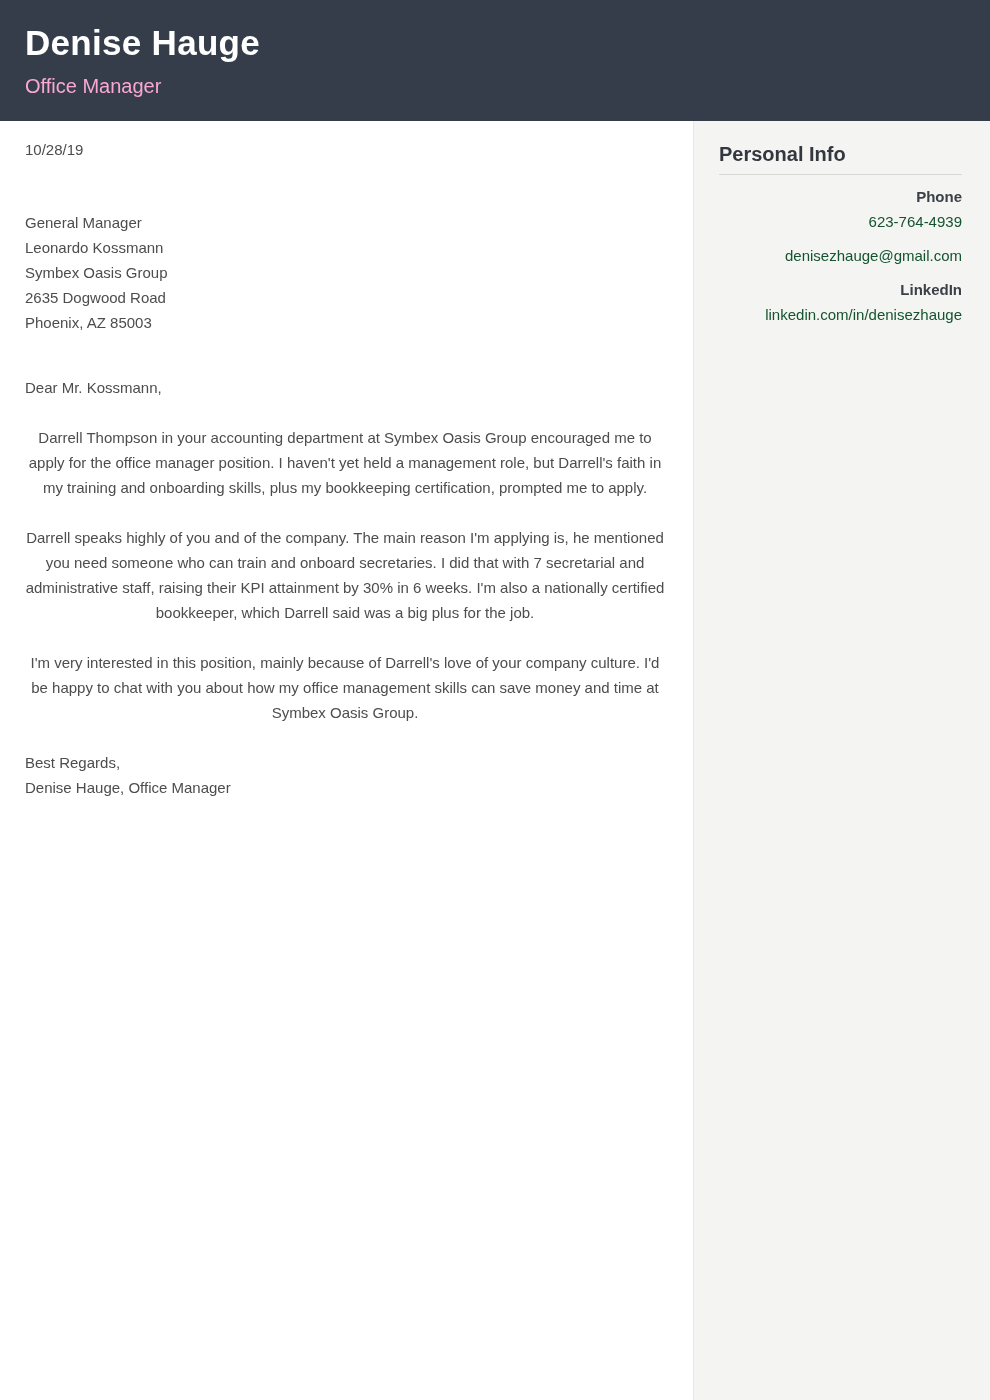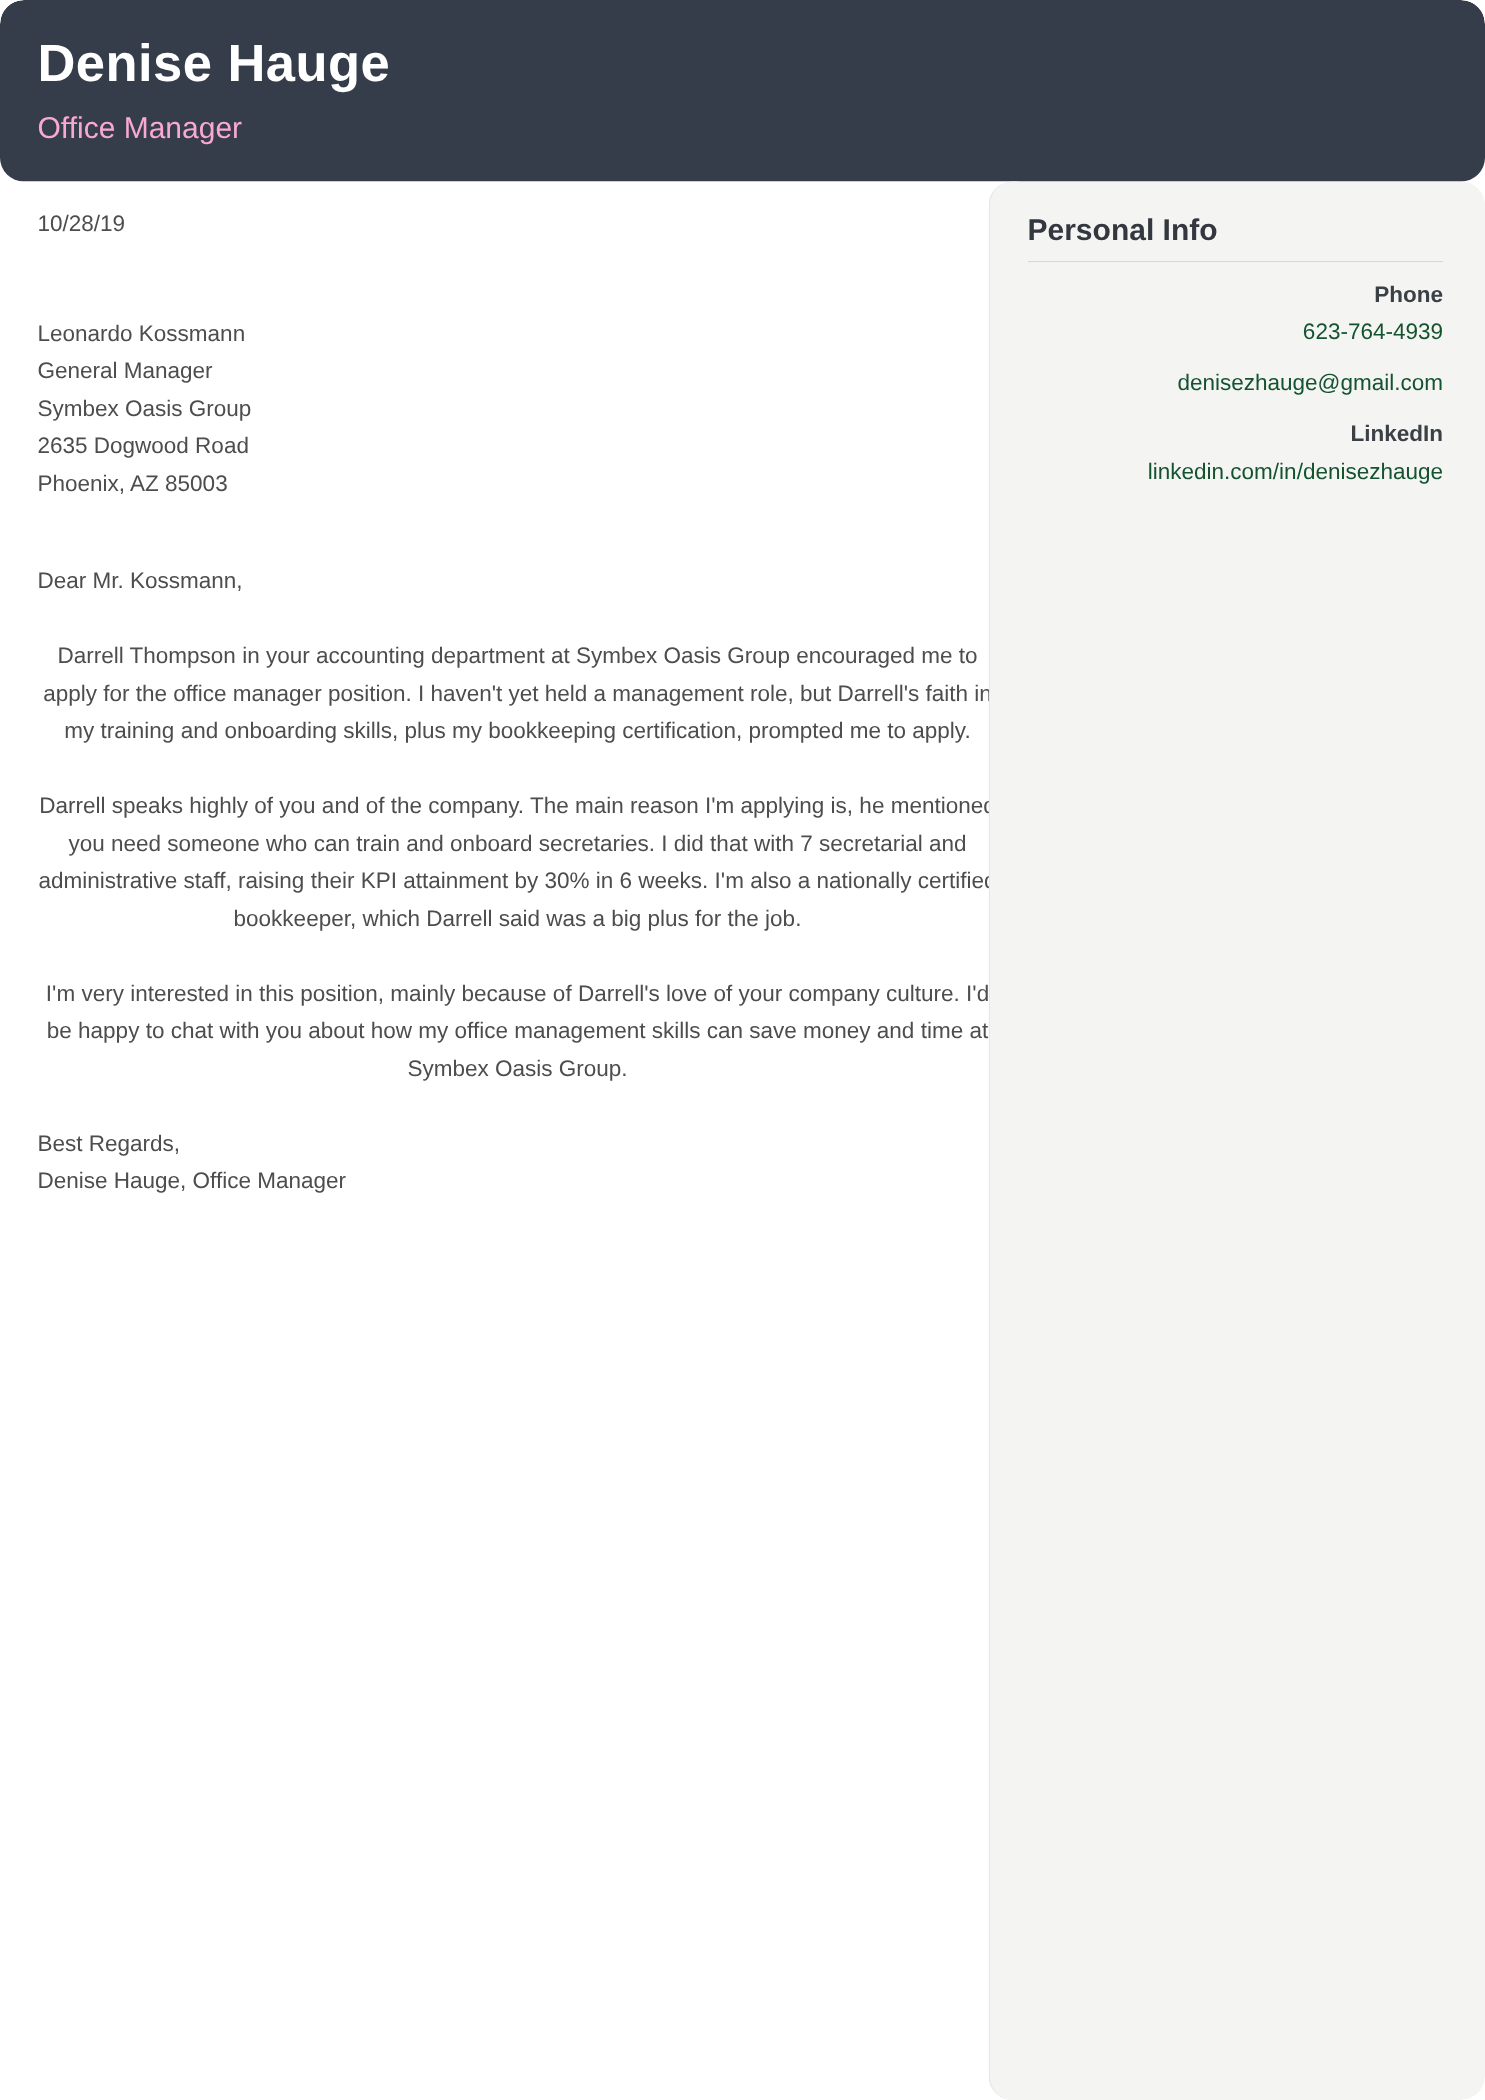--- a/index.html
+++ b/index.html
@@ -1,15 +1,15 @@
 <!DOCTYPE html>
 <html><head>
 <meta charset="utf-8">
 <style>
-  * { margin: 0; padding: 0; box-sizing: border-box; border-radius: 16px; }
+  * { margin: 0; padding: 0; box-sizing: border-box; }
   html, body { background: #ffffff; }
   .page {
     position: relative;
     width: 990px;
     height: 1400px;
     background: #ffffff;
     font-family: "Liberation Sans", sans-serif;
     overflow: hidden;
   }
   
@@ -33,21 +33,21 @@
     font-size: 20px;
     font-weight: normal;
     margin-top: 11px;
     line-height: 24px;
   }
   
   .sidebar {
     position: absolute;
     top: 121px;
     right: 0;
-    width: 331px;
+    width: 297px;
     height: 1279px;
     background: #f4f4f3;
     border-left: 1px solid #e7e7e6;
     padding: 21px 28px 0 25px;
   }
   .sidebar-heading {
     font-size: 20px;
     font-weight: bold;
     color: #33383f;
     line-height: 24px;
@@ -95,22 +95,22 @@
 
   <div class="header">
     <div class="name">Denise Hauge</div>
     <div class="job-title">Office Manager</div>
   </div>
 
   <div class="main">
     <div class="letter-date">10/28/19</div>
 
     <div class="recipient-block">
+      <div class="recipient-line">General Manager</div>
       <div class="recipient-line">Leonardo Kossmann</div>
-      <div class="recipient-line">General Manager</div>
       <div class="recipient-line">Symbex Oasis Group</div>
       <div class="recipient-line">2635 Dogwood Road</div>
       <div class="recipient-line">Phoenix, AZ 85003</div>
     </div>
 
     <div class="salutation">Dear Mr. Kossmann,</div>
 
     <p class="body-paragraph">Darrell Thompson in your accounting department at Symbex Oasis Group encouraged me to apply for the office manager position. I haven't yet held a management role, but Darrell's faith in my training and onboarding skills, plus my bookkeeping certification, prompted me to apply.</p>
     <p class="body-paragraph">Darrell speaks highly of you and of the company. The main reason I'm applying is, he mentioned you need someone who can train and onboard secretaries. I did that with 7 secretarial and administrative staff, raising their KPI attainment by 30% in 6 weeks. I'm also a nationally certified bookkeeper, which Darrell said was a big plus for the job.</p>
     <p class="body-paragraph">I'm very interested in this position, mainly because of Darrell's love of your company culture. I'd be happy to chat with you about how my office management skills can save money and time at Symbex Oasis Group.</p>

